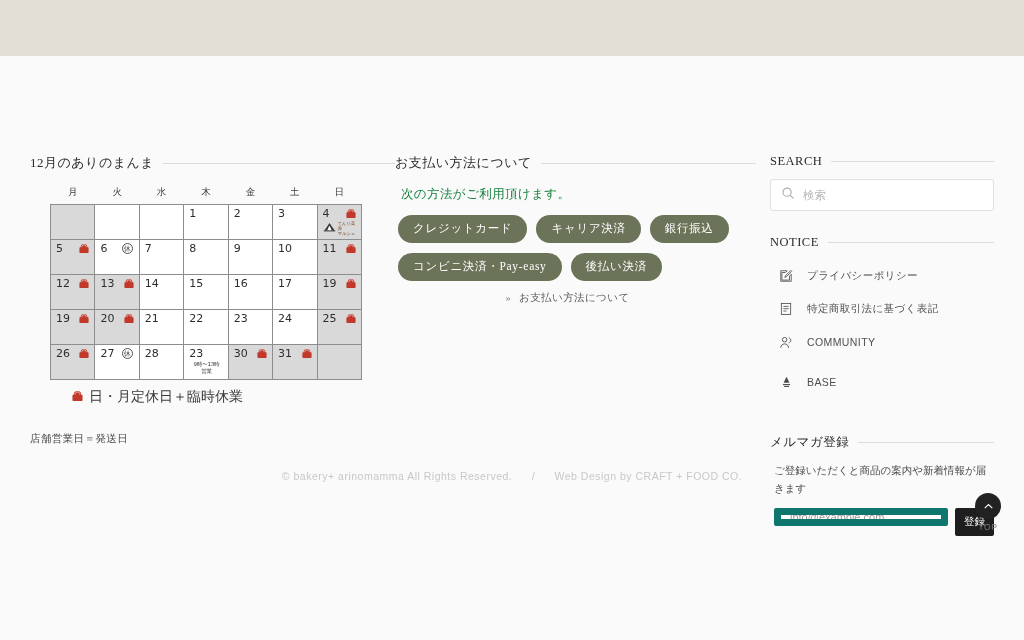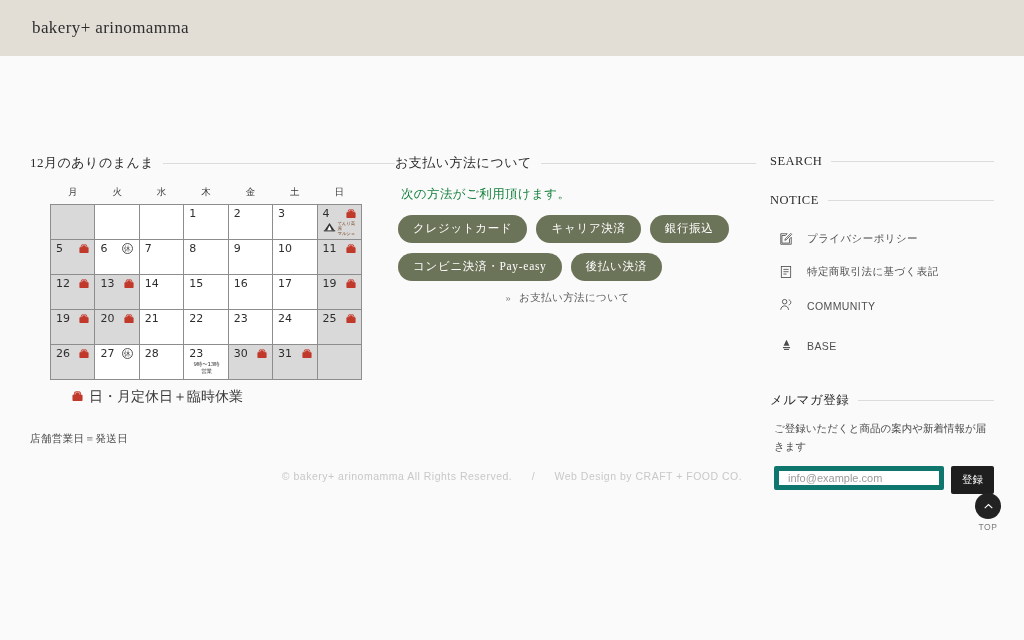--- a/index.html
+++ b/index.html
@@ -197,21 +197,21 @@
     border: none; outline: none;
     font-size: 11.5px;
     color: #555; background: transparent;
     width: 100%;
     font-family: "Liberation Sans", sans-serif;
   }
   .search-box input::placeholder { color: #b5b5b5; }
 
   .notice-list { margin-top: 14px; }
   .notice-item {
-    display: flex; align-items: flex-end;
+    display: flex; align-items: center;
     gap: 13px;
     height: 24px;
     margin-bottom: 9px;
     cursor: pointer;
     padding-left: 8px;
   }
   .notice-item .ni-icon { width: 16px; display: flex; justify-content: center; color: #4a4a4a; }
   .notice-item .ni-label {
     font-size: 10.5px; color: #4f4f4f; letter-spacing: .4px;
     font-family: "Liberation Sans", sans-serif;
@@ -219,22 +219,22 @@
   .notice-item.gap { margin-top: 16px; }
 
   .news-desc {
     font-size: 10.5px; color: #4a4a4a;
     line-height: 1.75; margin: 8px 0 10px 4px;
     font-family: "Liberation Sans", sans-serif;
   }
   .news-form { display: flex; gap: 7px; margin-left: 4px; }
   .news-form input {
     flex: 1 1 auto;
-    height: 24px;
-    border: 5px solid #0f766e;
+    height: 18px;
+    border: 7px solid #0f766e;
     border-radius: 2px;
     padding: 0 9px;
     font-size: 11px;
     color: #555;
     outline: none;
     font-family: "Liberation Sans", sans-serif;
   }
   .news-form input::placeholder { color: #9a9a9a; }
   .news-form button {
     width: 50px; height: 28px;
@@ -270,21 +270,20 @@
   }
   .totop .lbl {
     font-size: 8.5px; color: #7a7a7a; margin-top: 3px; letter-spacing: .6px;
     font-family: "Liberation Sans", sans-serif;
   }
 </style>
 </head>
 <body>
 
 <div class="header">
-  <div class="brand">bakery+ arinomamma</div>
 </div>
 
 <div class="page">
   <div class="cols">
 
     <section class="col-cal">
       <div class="sec-title jp">
         <span>12月のありのまんま</span>
         <span class="rule"></span>
       </div>
@@ -596,20 +595,29 @@
         <span class="chev">»</span><span>お支払い方法について</span>
       </div>
     </section>
 
     <aside class="col-side">
 
       <div class="sec-title">
         <span>SEARCH</span>
         <span class="rule"></span>
       </div>
+      <div class="search-box">
+        <span>
+          <svg width="14" height="14" viewBox="0 0 24 24" fill="none" stroke="#b0b0b0" stroke-width="2">
+            <circle cx="10.5" cy="10.5" r="7"></circle>
+              <line x1="15.6" y1="15.6" x2="21.5" y2="21.5"></line>
+          </svg>
+        </span>
+        <input type="text" placeholder="検索" style="">
+      </div>
 
       <div class="sec-title" style="margin-top:24px">
         <span>NOTICE</span>
         <span class="rule"></span>
       </div>
       <div class="notice-list">
 
         <div class="notice-item">
           <span class="ni-icon">
             <svg width="14" height="14" viewBox="0 0 24 24" fill="none" stroke="currentColor" stroke-width="1.4">

